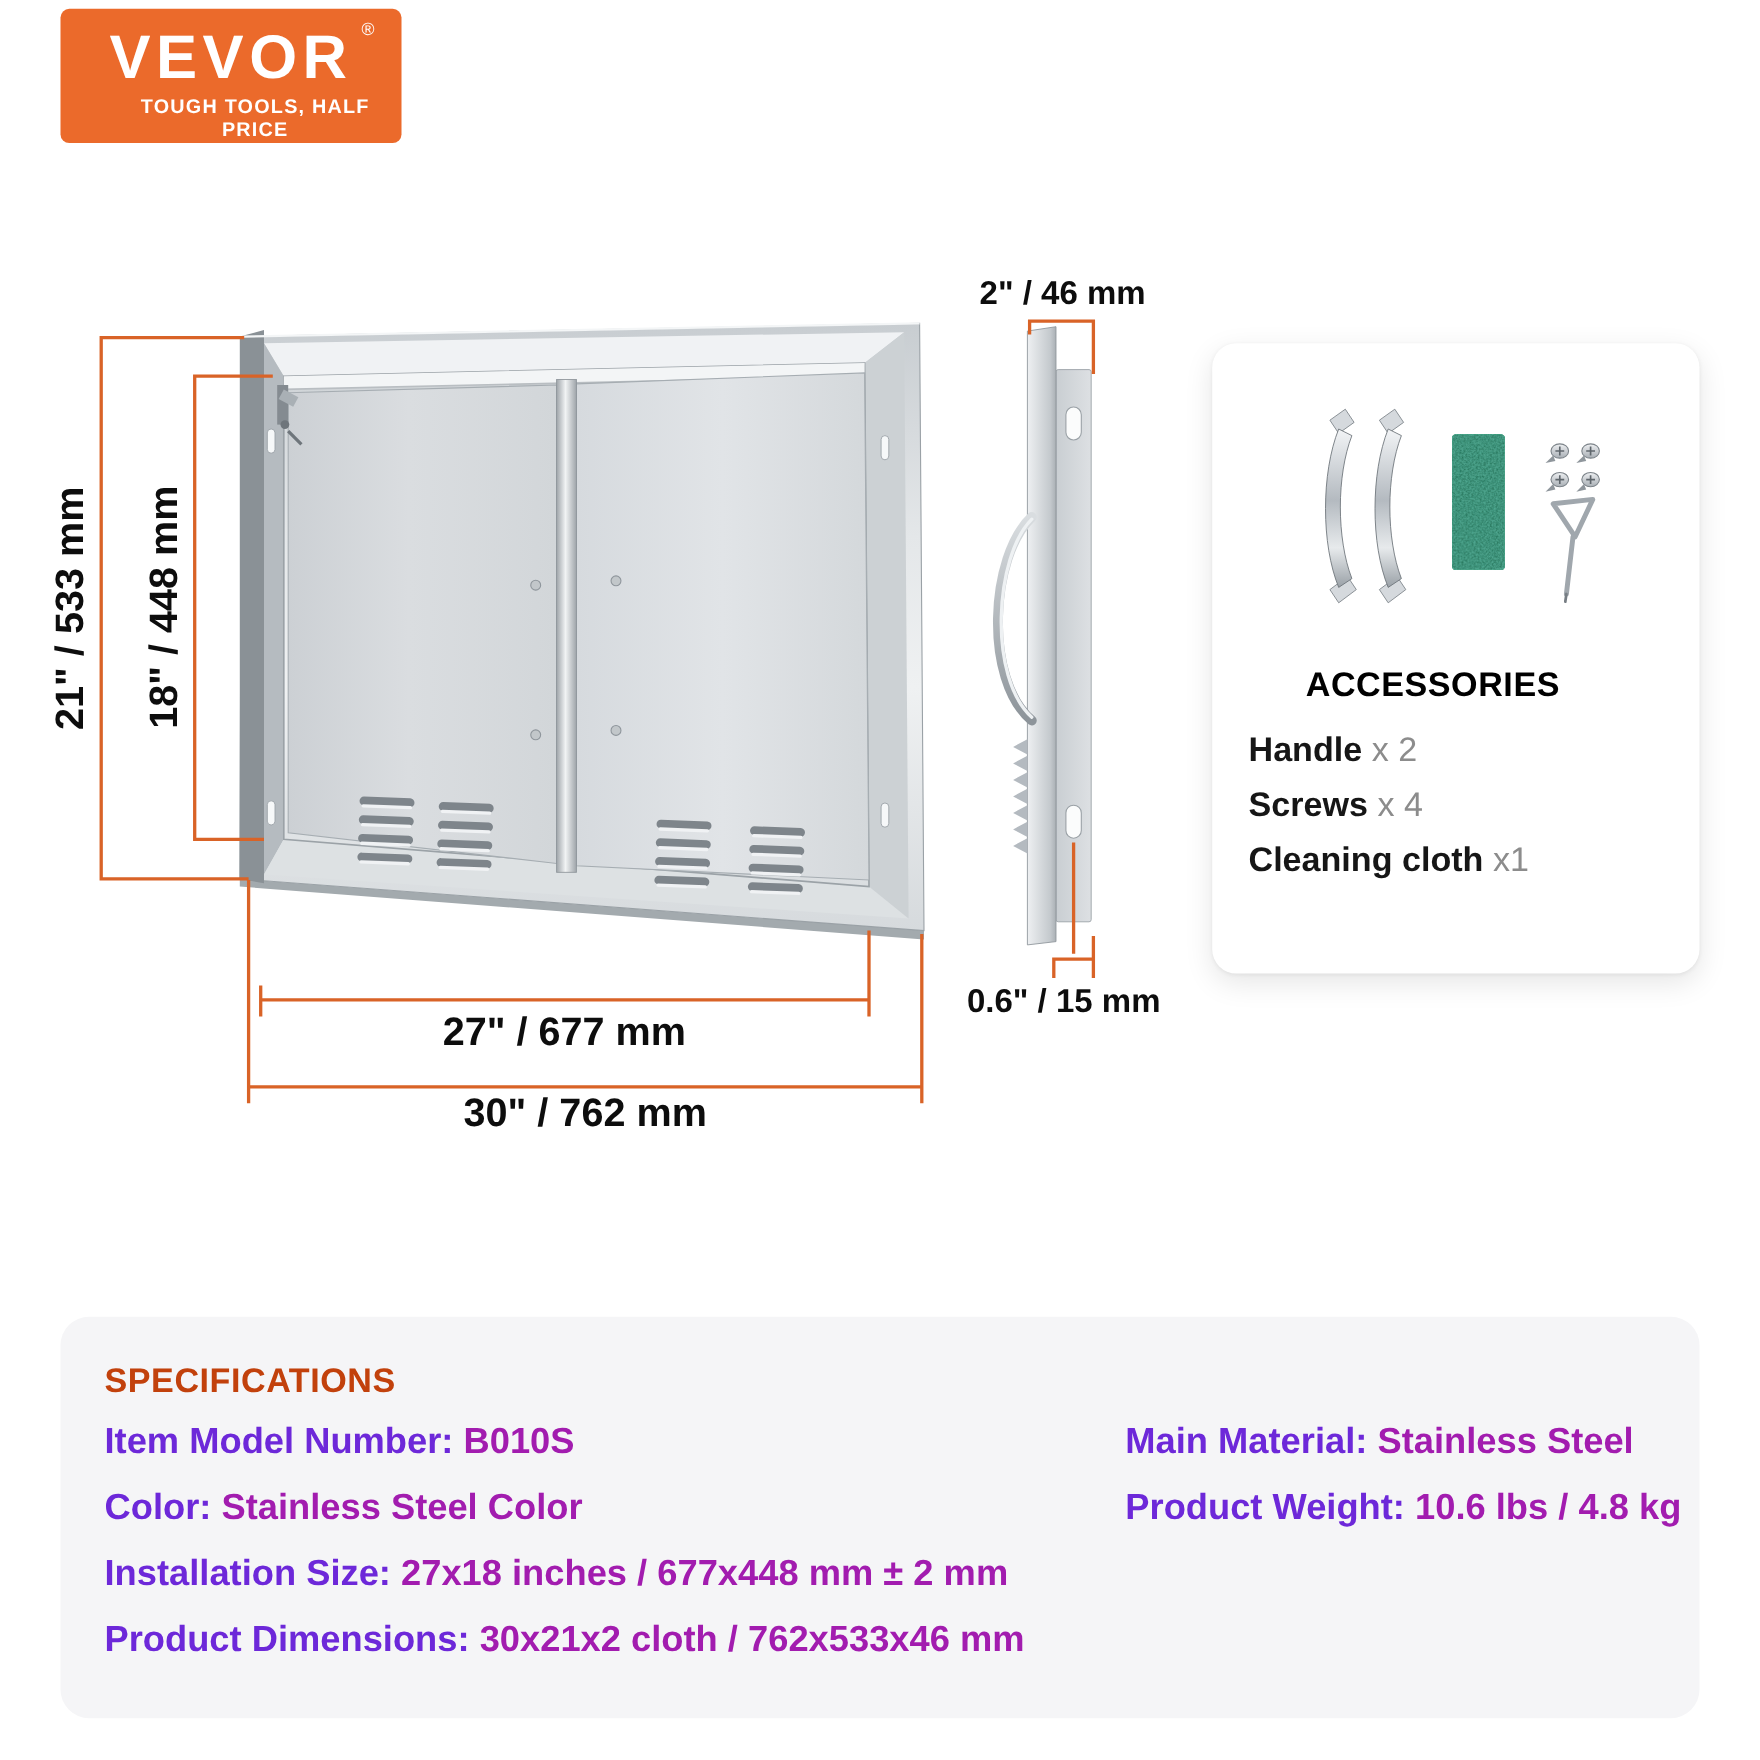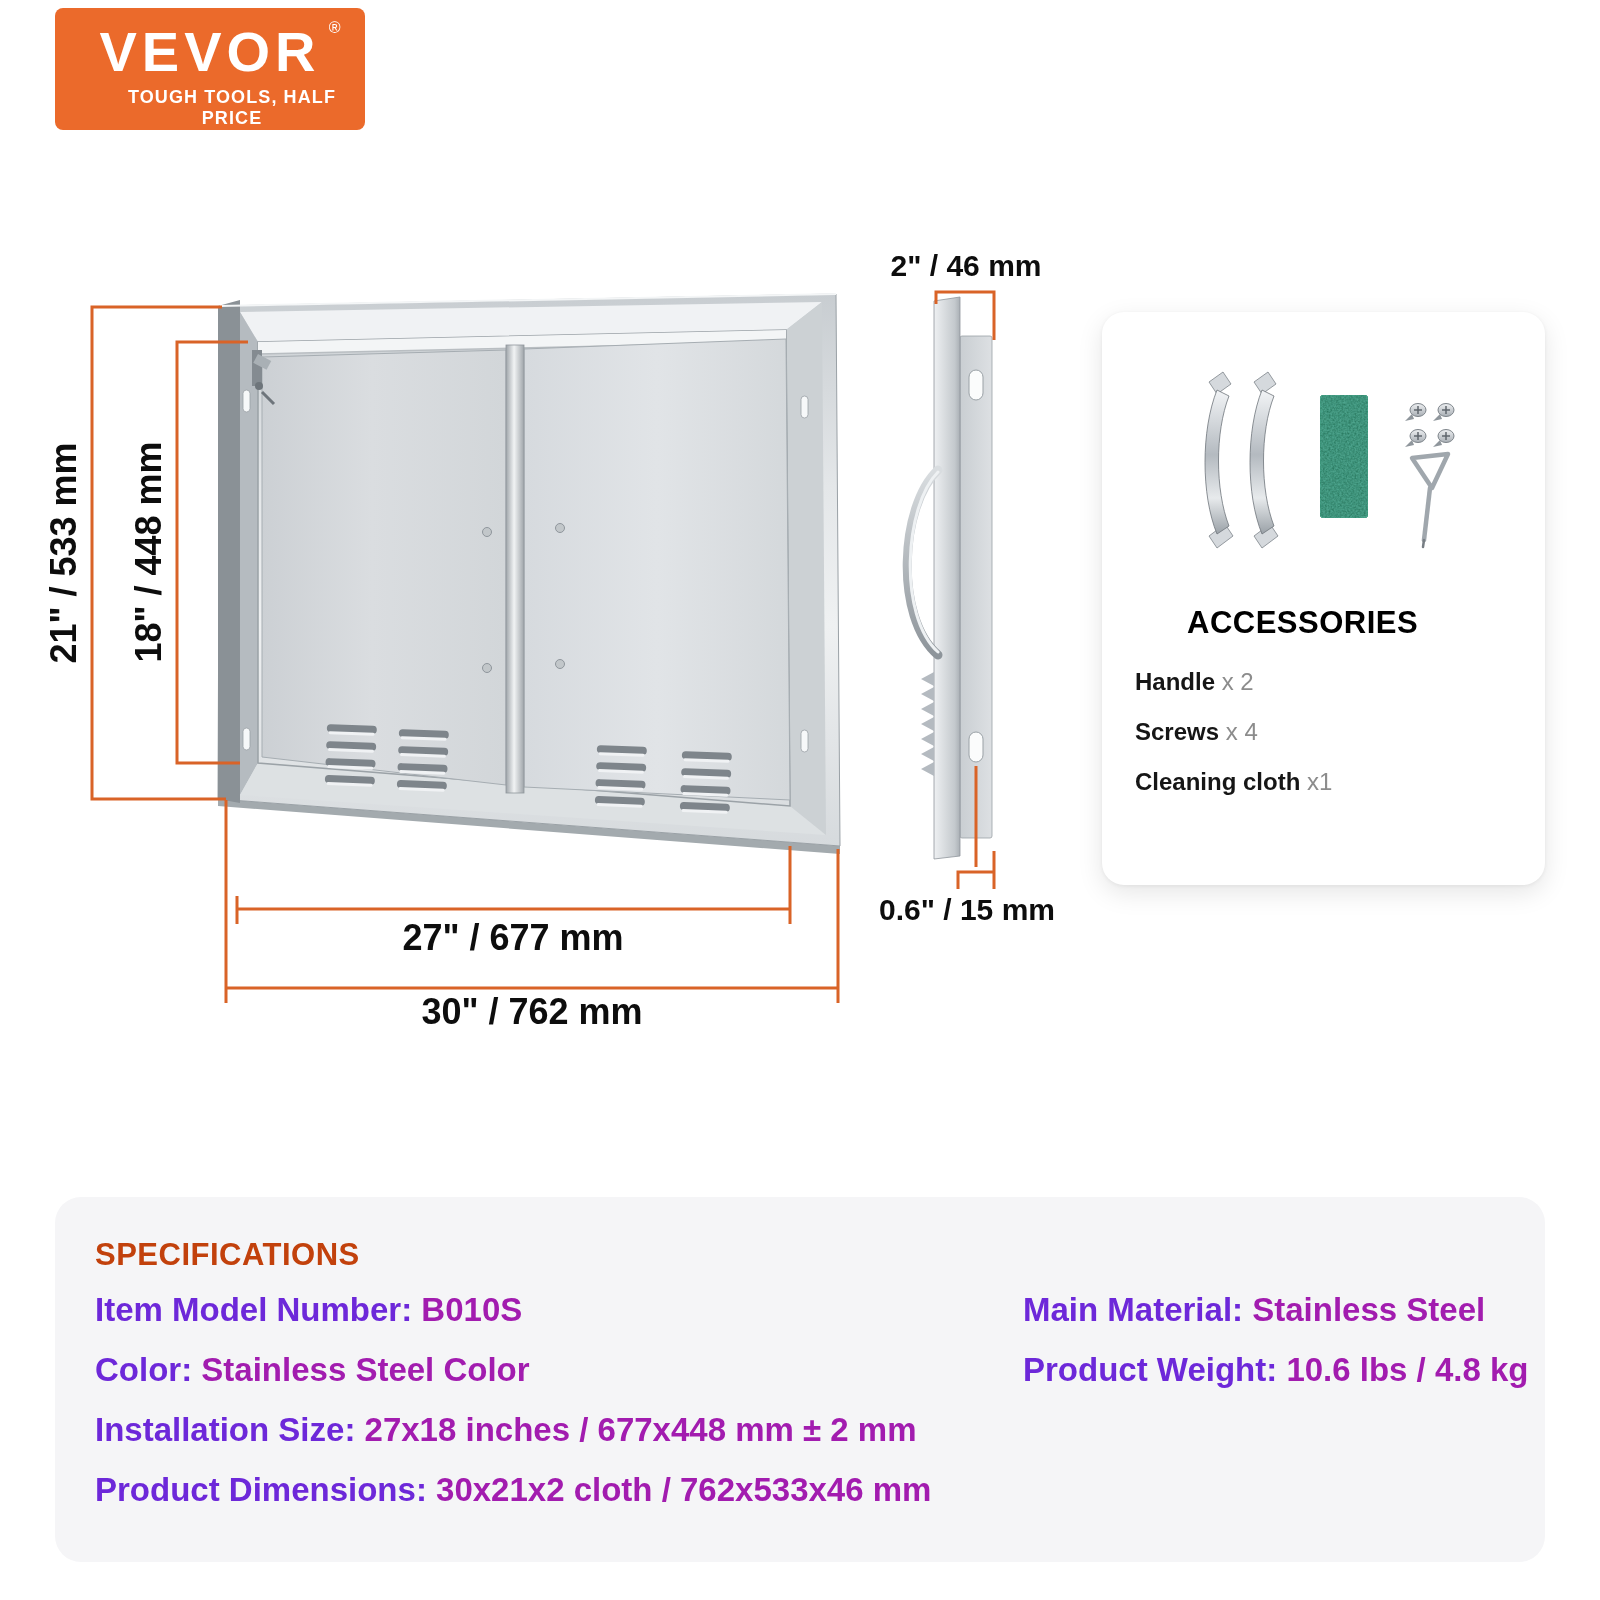--- a/index.html
+++ b/index.html
@@ -21,21 +21,21 @@
   .dim-label-sm{font-size:30px;font-weight:700;fill:#0d0d0d;}
 
   
   .acc-card{position:absolute;left:1102px;top:312px;width:443px;height:573px;
             background:#ffffff;border-radius:22px;
             box-shadow:0 8px 26px rgba(0,0,0,.10),0 1px 4px rgba(0,0,0,.06);}
   .acc-icons{position:absolute;left:0;top:0;width:443px;height:250px;}
   .acc-title{position:absolute;left:49px;top:293px;font-size:31px;font-weight:700;
              color:#000000;letter-spacing:.5px;margin-left:36px;}
   .acc-list{position:absolute;left:33px;top:345px;right:20px;}
-  .acc-item{height:50px;line-height:50px;font-size:24px;white-space:nowrap;}
+  .acc-item{height:50px;line-height:50px;font-size:31px;white-space:nowrap;}
   .acc-name{font-weight:700;color:#161616;}
   .acc-count{font-weight:400;color:#8c8c8c;}
 
   
   .spec-card{position:absolute;left:55px;top:1197px;width:1490px;height:365px;
              background:#f5f5f7;border-radius:26px;}
   .spec-title{position:absolute;left:40px;top:40px;font-size:31px;font-weight:700;
               color:#c2410c;letter-spacing:.5px;}
   .spec-col{position:absolute;top:83px;font-size:33px;line-height:60px;white-space:nowrap;}
   .spec-col.left{left:40px;}

